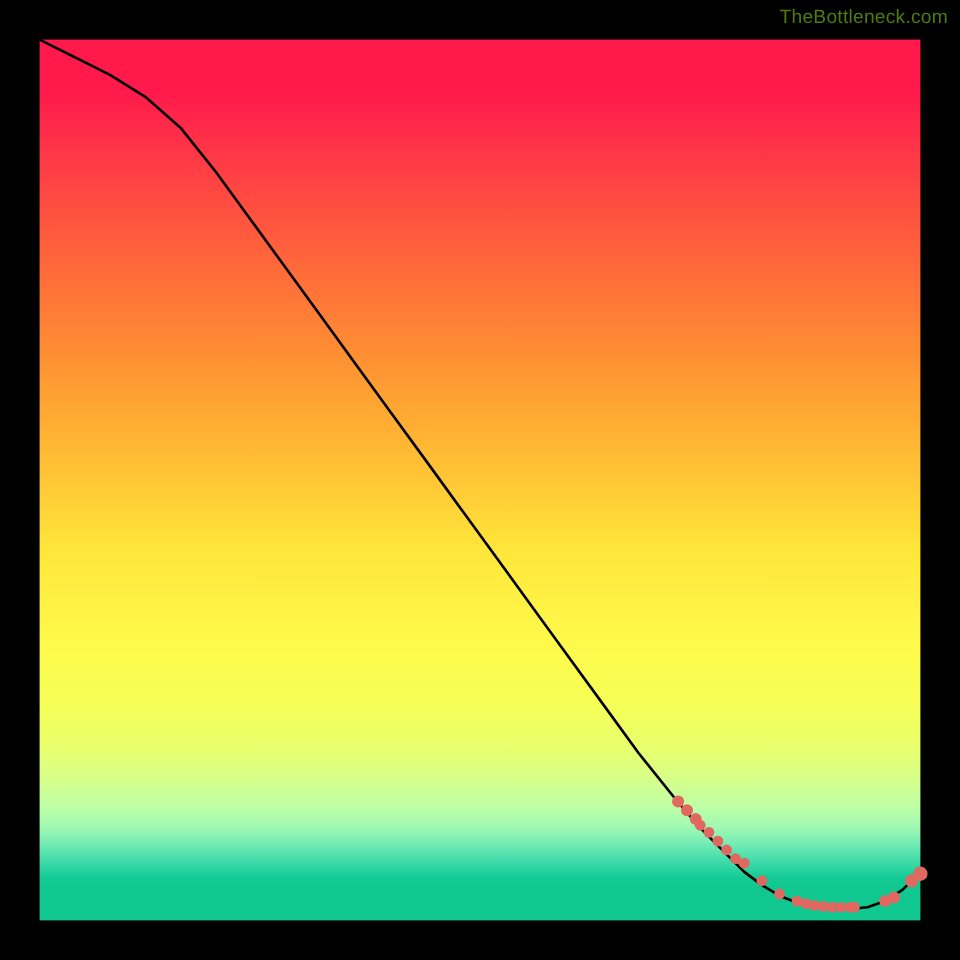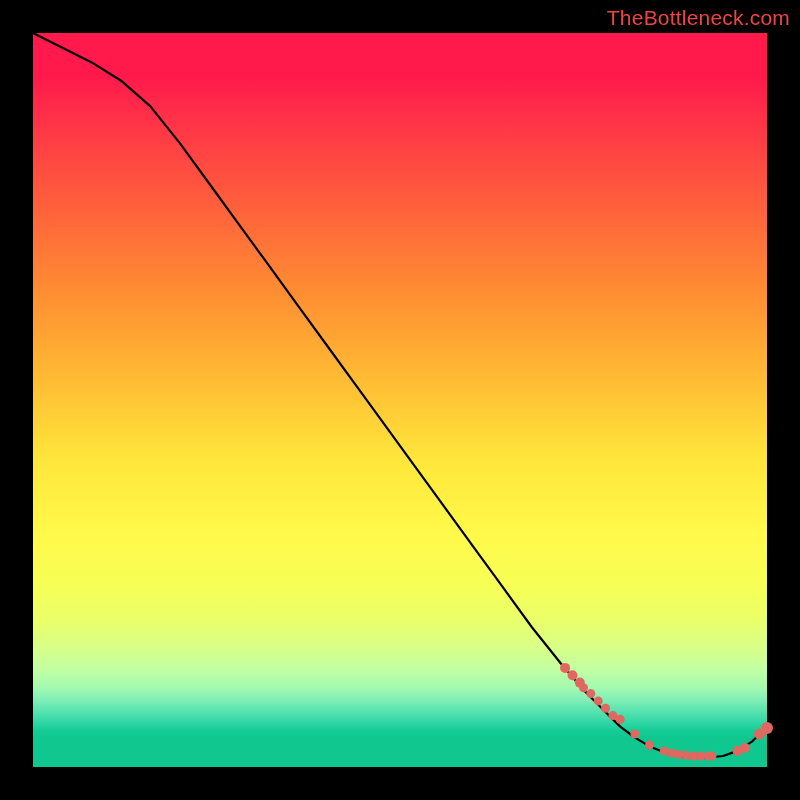--- a/index.html
+++ b/index.html
@@ -45,22 +45,22 @@
       #2fd6a4 94%,
       #16cc96 95%,
       #0fc78f 96%,
       #0fc78f 100%
     );
   }
   .watermark {
     position: absolute;
     top: 6px;
     right: 10px;
-    color: #ef4444;
-    font-size: 21px;
+    color: #4d7c0f;
+    font-size: 16px;
     font-weight: 500;
     letter-spacing: 0.2px;
   }
   svg.curve {
     position: absolute;
     left: 0;
     top: 0;
     width: 734px;
     height: 734px;
     overflow: visible;

